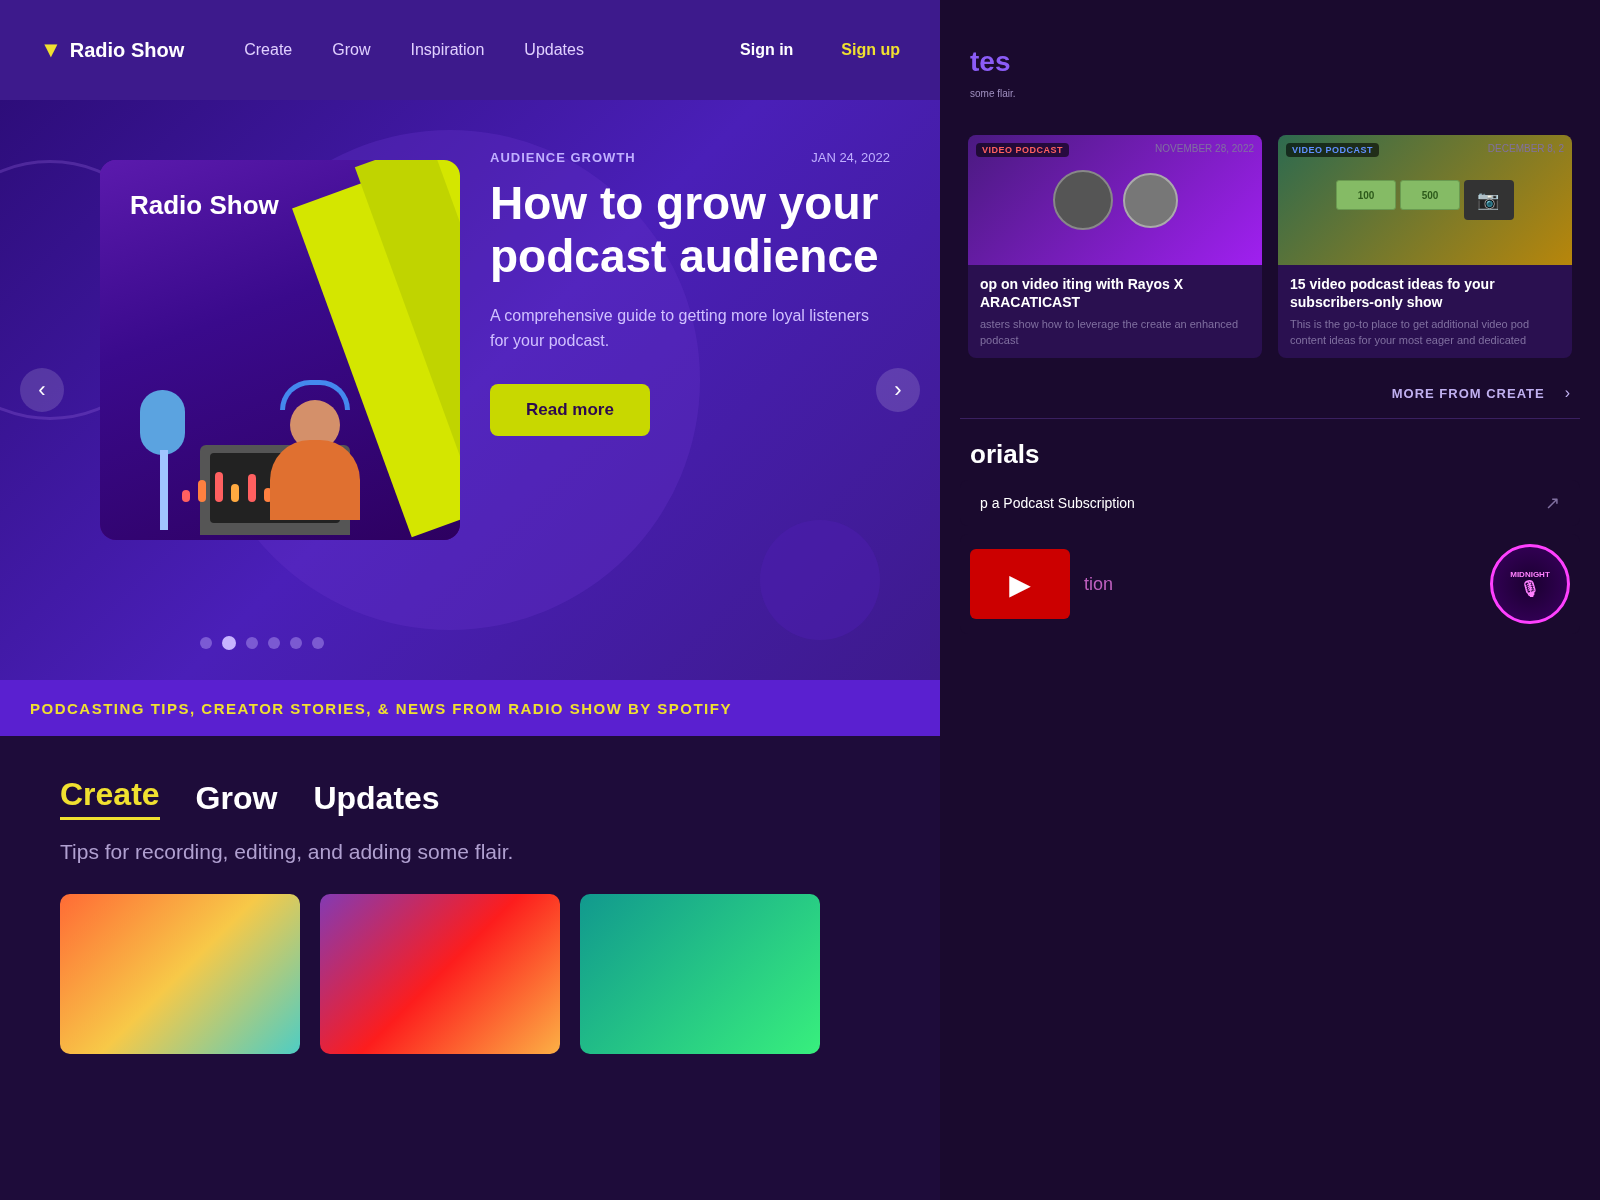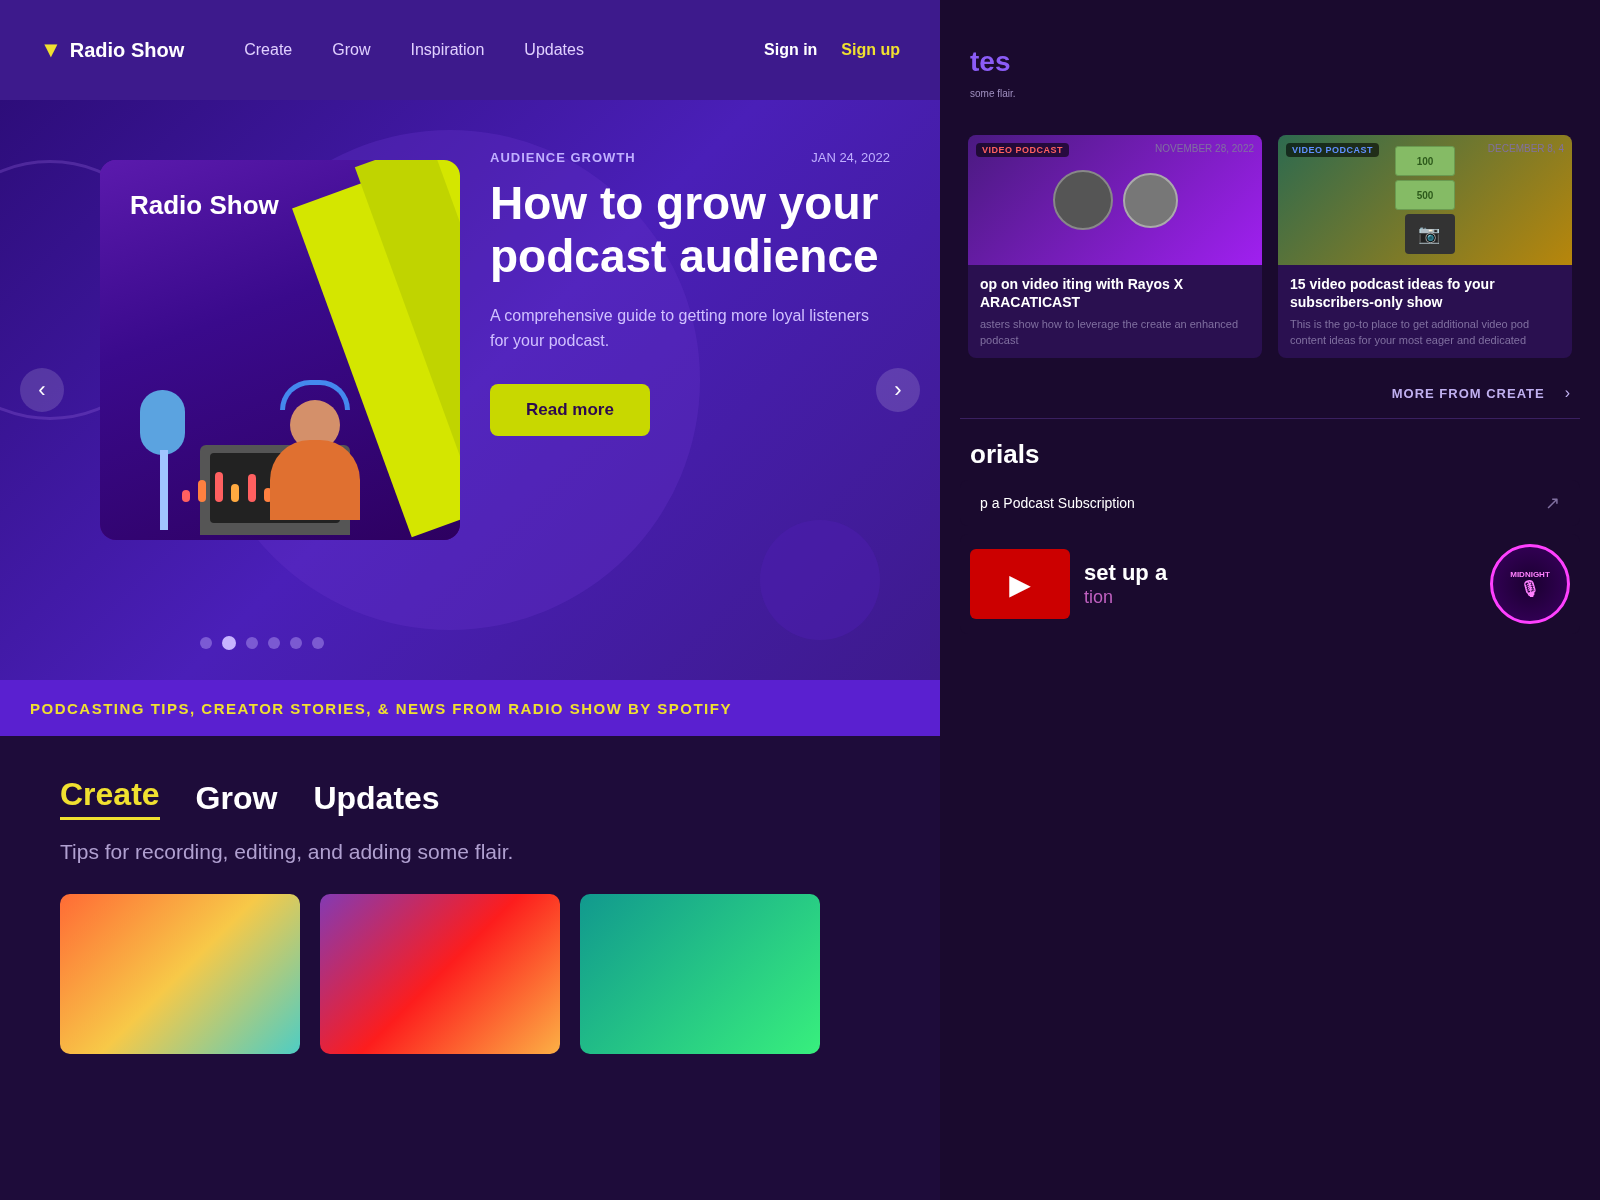--- a/index.html
+++ b/index.html
@@ -83,20 +83,21 @@
       color: #ffffff;
       font-size: 16px;
       font-weight: 600;
       cursor: pointer;
     }
     .signup-btn {
       color: #f0e030;
       font-size: 16px;
       font-weight: 600;
       cursor: pointer;
+      margin-left: 24px;
     }
 
     
     .hero-section {
       position: absolute;
       top: 100px;
       left: 0;
       width: 940px;
       height: 580px;
       background: linear-gradient(135deg, #2d0d7a 0%, #4a1fb8 50%, #3d1a8c 100%);
@@ -615,22 +616,22 @@
       height: 100%;
       display: flex;
       align-items: center;
       justify-content: center;
       gap: 10px;
     }
 
     
     .money-pile {
       display: flex;
-      flex-direction: column;
-      align-items: flex-end;
+      flex-direction: row;
+      align-items: flex-start;
       gap: 4px;
     }
     .bill {
       width: 60px;
       height: 30px;
       background: #85bb65;
       border-radius: 3px;
       border: 1px solid #6a9a50;
       display: flex;
       align-items: center;
@@ -779,21 +780,21 @@
     <div class="article-card">
       <div class="article-img img-money" style="position:relative;">
         <div class="money-pile">
           <div class="bill">100</div>
           <div class="bill">500</div>
           <div style="width:50px;height:40px;background:#333;border-radius:4px;display:flex;align-items:center;justify-content:center;">
             <span style="color:#888;font-size:18px;">📷</span>
           </div>
         </div>
         <span class="article-img-label-blue">video PODCAST</span>
-        <span style="position:absolute;top:8px;right:8px;color:#8070a0;font-size:10px;">DECEMBER 8, 4</span>
+        <span style="position:absolute;top:8px;right:8px;color:#8070a0;font-size:10px;">DECEMBER 8, 2</span>
       </div>
       <div class="article-card-body">
         <div class="article-card-title">15 video podcast ideas fo your subscribers-only show</div>
         <div class="article-card-desc">This is the go-to place to get additional video pod content ideas for your most eager and dedicated</div>
       </div>
     </div>
   </div>
 
   <div class="more-from-create">
     <span class="more-from-text">MORE FROM CREATE</span>
@@ -807,21 +808,20 @@
   <div class="tutorial-item">
     <span class="tutorial-title">p a Podcast Subscription</span>
     <span class="share-icon">↗</span>
   </div>
 
   <div class="video-tutorial">
     <div class="yt-thumb">
       <span>▶</span>
     </div>
     <div style="flex:1;">
-      <div class="video-text">set up a</div>
       <div class="video-sub">tion</div>
     </div>
     <div class="midnight-logo">
       <div class="midnight-inner">
         <div>MIDNIGHT</div>
         <div style="font-size:16px;">🎙</div>
       </div>
     </div>
   </div>
 

